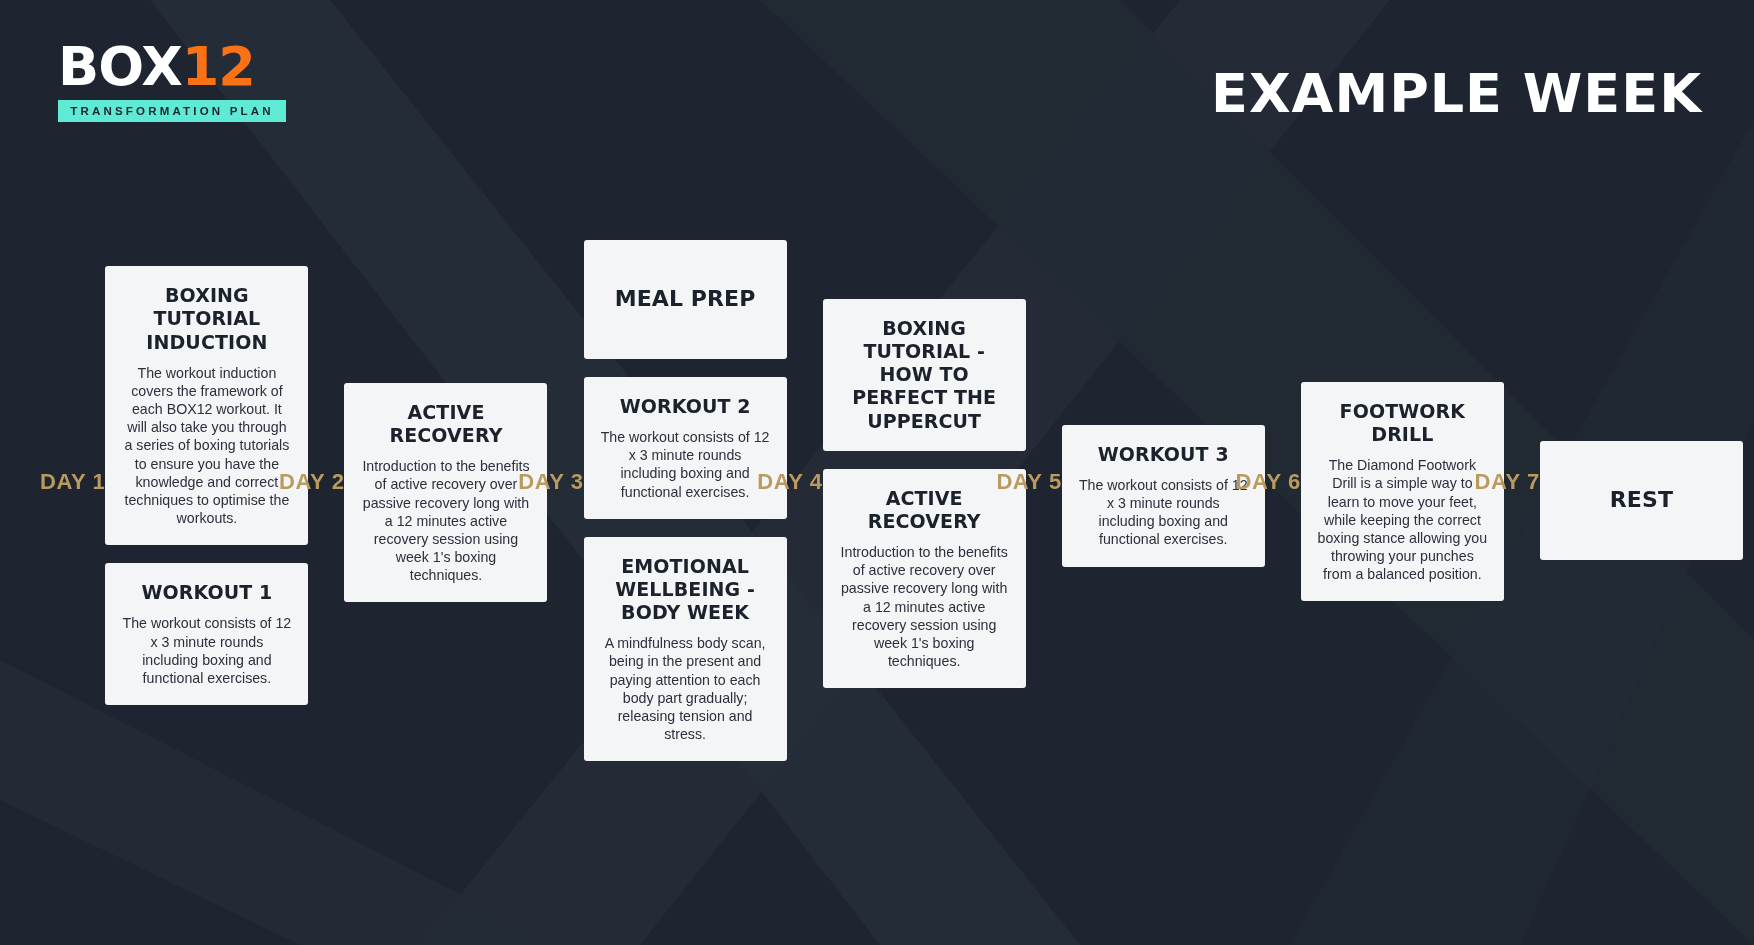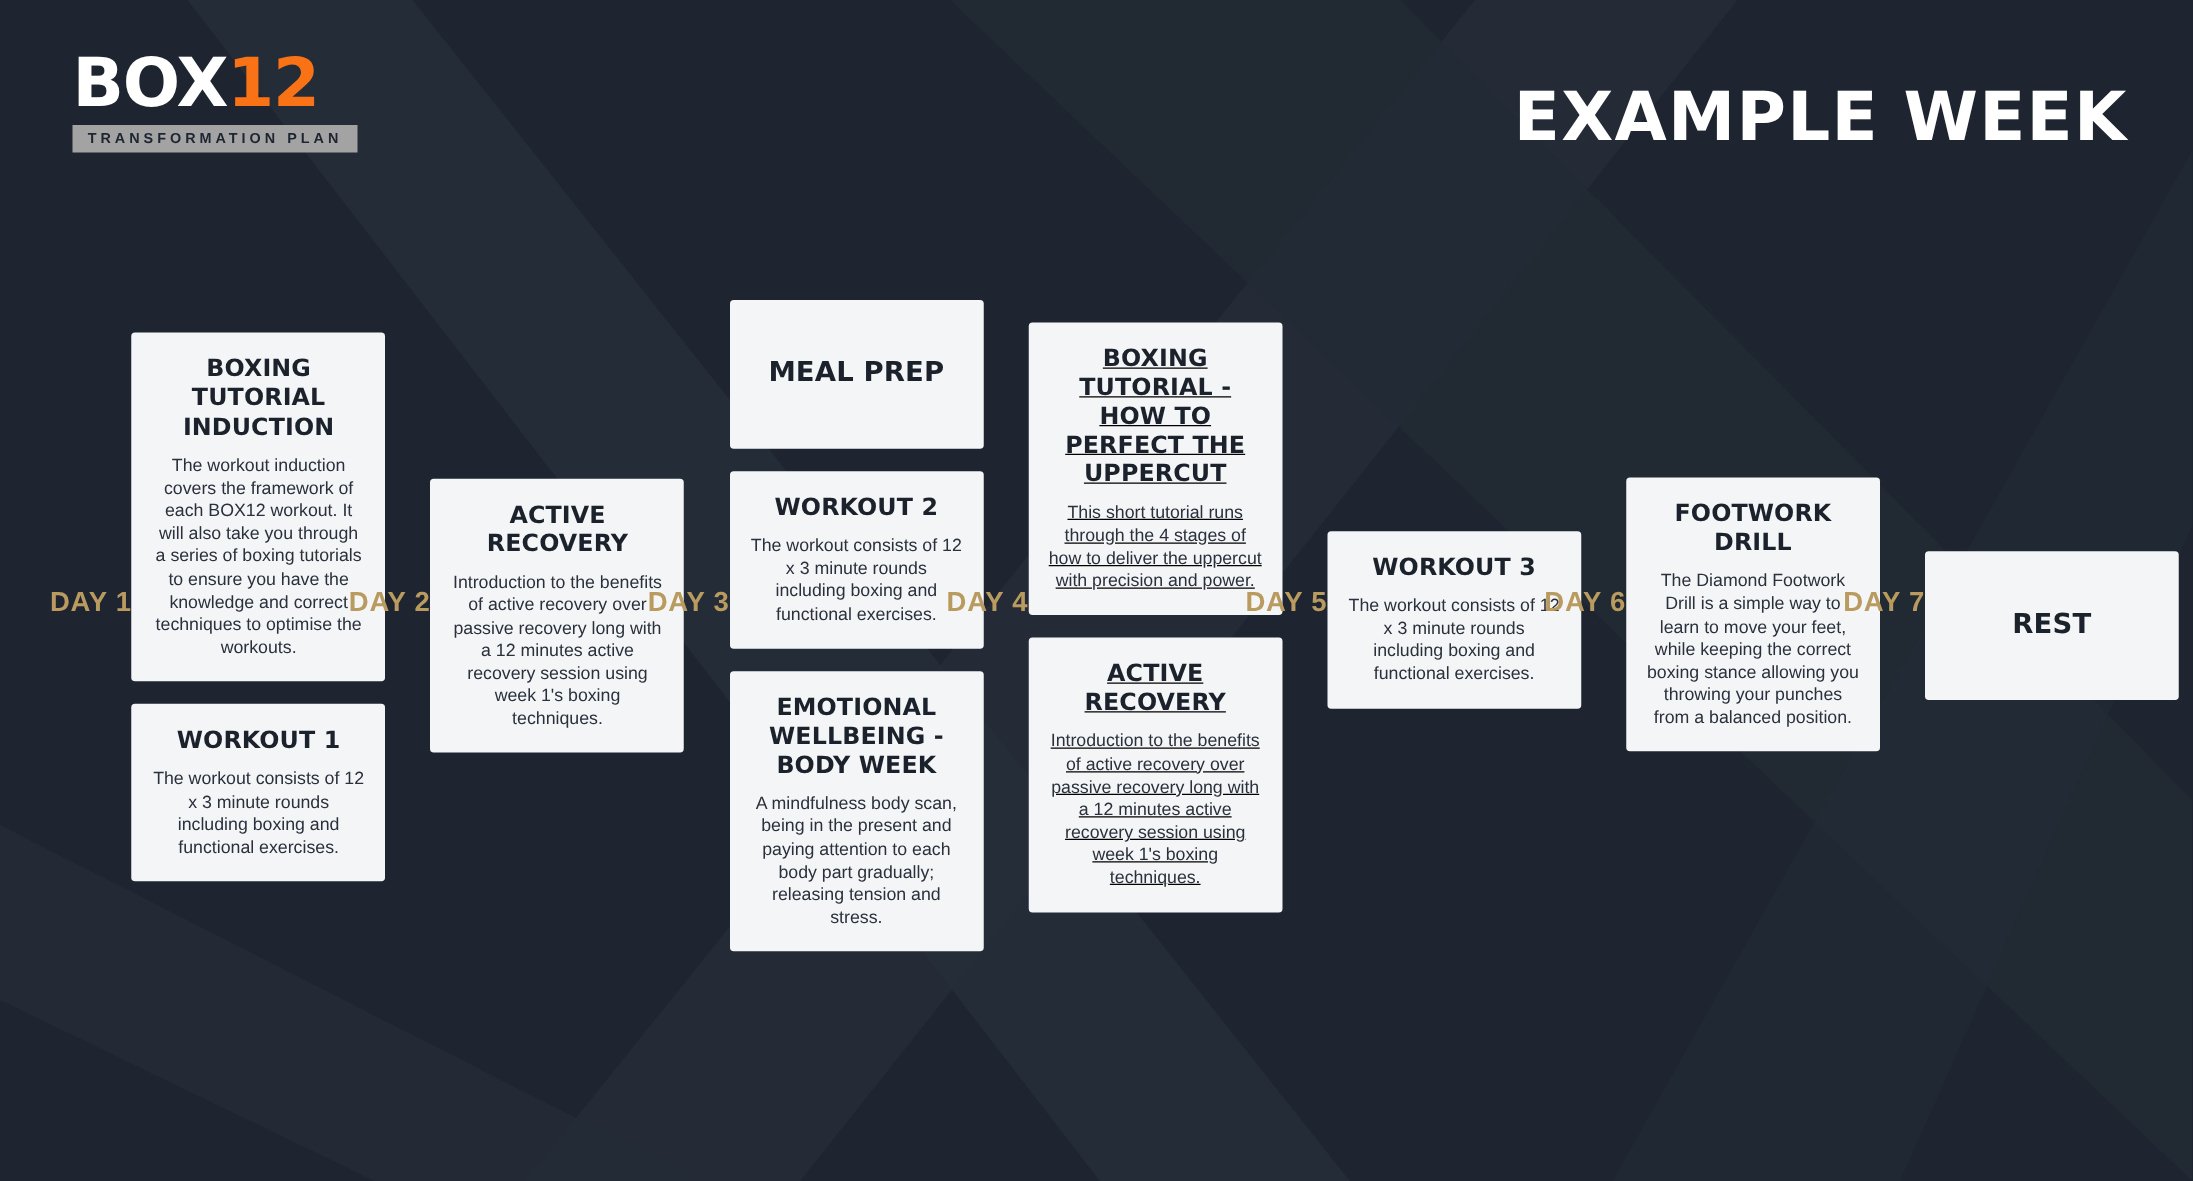--- a/index.html
+++ b/index.html
@@ -46,21 +46,21 @@
     font-size: 54px;
     letter-spacing: -1px;
     line-height: 1;
     color: #ffffff;
     display: flex;
     align-items: flex-end;
   }
   #logo-wordmark .gold { color: #f97316; }
   #logo-rule {
     margin-top: 6px;
-    background: #a3a3a3;
+    background: #5eead4;
     height: 22px;
     width: 228px;
     display: flex;
     align-items: center;
     justify-content: center;
   }
   #logo-tagline {
     font-family: "Liberation Sans", sans-serif;
     font-size: 11.5px;
     letter-spacing: 3.2px;
@@ -136,21 +136,21 @@
     color: #2a313c;
   }
 
   .card.no-body .card-title { font-size: 22px; }
   .card.no-body { padding-top: 46px; padding-bottom: 46px; }
 
   
   .offset-0  { margin-top: 0px; }
   .offset-1  { margin-top: 14px; }
   .offset-2  { margin-top: 30px; }
-  .offset-3  { margin-top: 16px; text-decoration: underline; }
+  .offset-3  { margin-top: 16px; }
   .offset-4  { margin-top: 20px; }
   .offset-5  { margin-top: 12px; }
   .offset-6  { margin-top: 30px; }
 </style>
 </head>
 <body>
 
 <div id="bg-layer">
   <svg viewBox="0 0 1754 945" xmlns="http://www.w3.org/2000/svg">
     <rect x="0" y="0" width="1754" height="945" fill="#1e2530"></rect>
@@ -212,21 +212,20 @@
           <div class="card-title">EMOTIONAL WELLBEING - BODY WEEK</div>
           <div class="card-body">A mindfulness body scan, being in the present and paying attention to each body part gradually; releasing tension and stress.</div>
         </div>
       </div>
     </div>
     <div class="day-column">
       <div class="day-heading">DAY 4</div>
       <div class="offset-3">
         <div class="card">
           <div class="card-title">BOXING TUTORIAL - HOW TO PERFECT THE UPPERCUT</div>
-          <div class="card-body">This short tutorial runs through the 4 stages of how to deliver the uppercut with precision and power.</div>
         </div>
         <div class="card">
           <div class="card-title">ACTIVE RECOVERY</div>
           <div class="card-body">Introduction to the benefits of active recovery over passive recovery long with a 12 minutes active recovery session using week 1's boxing techniques.</div>
         </div>
       </div>
     </div>
     <div class="day-column">
       <div class="day-heading">DAY 5</div>
       <div class="offset-4">

